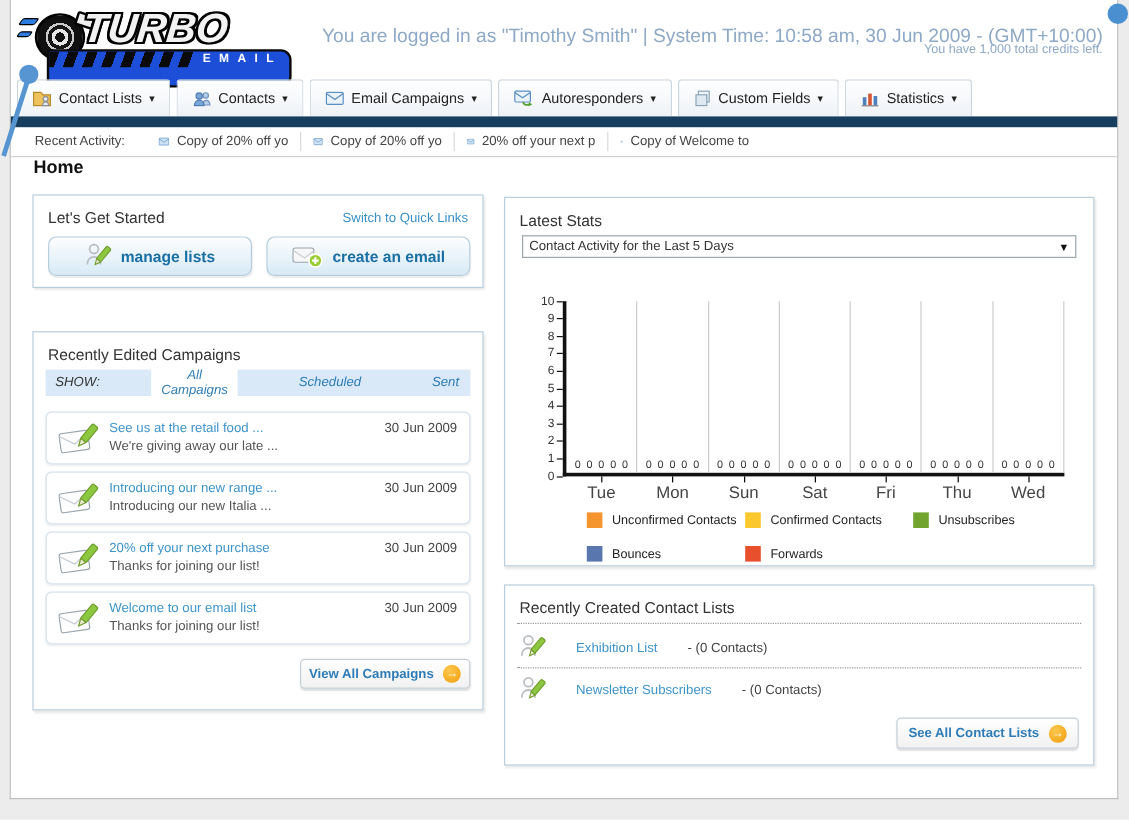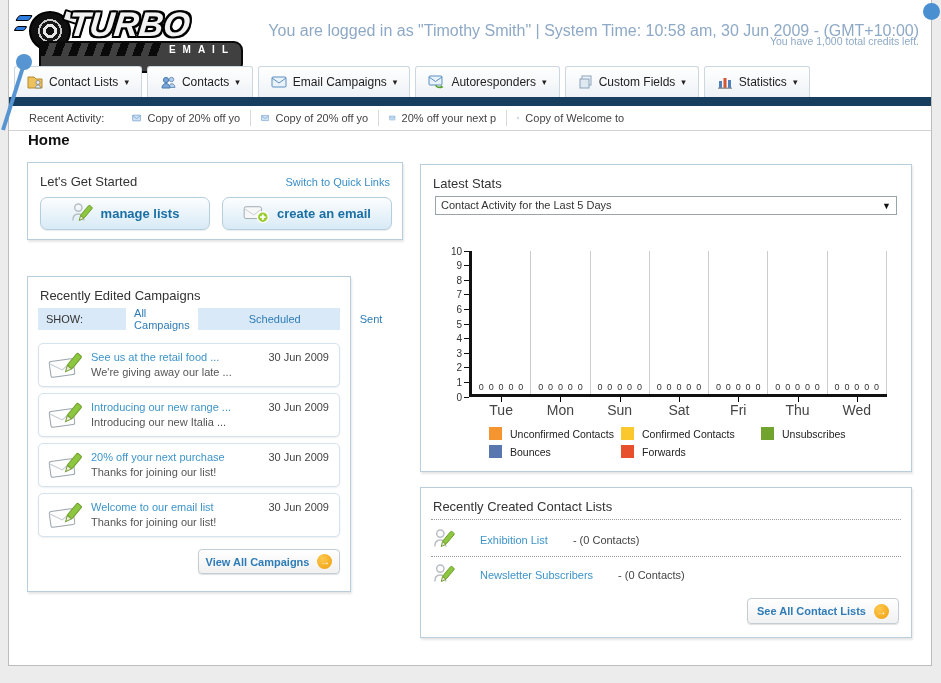--- a/index.html
+++ b/index.html
@@ -22,21 +22,21 @@
   .flame1, .flame2 { position: absolute; background: #2f7ce0; border: 1px solid #000; border-radius: 2px; transform: skewX(-35deg); }
   .flame1 { left: 4px; top: 12px; width: 14px; height: 6px; }
   .flame2 { left: 2px; top: 23px; width: 11px; height: 5px; }
   .logo-turbo {
     position: absolute; left: 56px; top: 2px; font-size: 34px; font-weight: bold; font-style: italic;
     color: #f2f2f2; letter-spacing: 0px; transform: skewX(-6deg);
     text-shadow: -2px 0 #000, 2px 0 #000, 0 -2px #000, 0 2px #000, -2px -2px #000, 2px 2px #000, -2px 2px #000, 2px -2px #000;
   }
   .logo-bar {
     position: absolute; left: 26px; top: 38px; width: 204px; height: 32px;
-    background: #404040; border: 2px solid #0a0a0a; border-radius: 3px 9px 9px 3px;
+    background: #1d4ed8; border: 2px solid #0a0a0a; border-radius: 3px 9px 9px 3px;
   }
   .logo-stripes { position: absolute; left: 0; top: 0; width: 120px; height: 13px;
     background: repeating-linear-gradient(110deg, #0a0a0a 0 8px, rgba(0,0,0,0) 8px 15px); }
   .logo-email { position: absolute; right: 6px; top: 1px; color: #fff; font-weight: bold; font-size: 10px; letter-spacing: 7px; }
   .callout-pin { position: absolute; left: 0; top: 52px; z-index: 5; }
   .right-dot { position: absolute; left: 923px; top: 3px; width: 17px; height: 17px; border-radius: 50%; background: #4a8fd0; }
 
   .topnav { position: absolute; right: 12px; top: 5px; font-size: 11px; color: #999; white-space: nowrap; }
   .topnav a { color: #2d74ae; text-decoration: underline; cursor: pointer; }
   .topnav .sep { color: #8aa4bd; margin: 0 6px; }
@@ -68,22 +68,22 @@
 
   .panel-getstarted { left: 18px; top: 162px; width: 376px; height: 78px; }
   .switch-link { position: absolute; right: 12px; top: 13px; font-size: 11px; color: #3a8fc7; cursor: pointer; }
   .gs-buttons { position: absolute; left: 12px; top: 34px; display: flex; gap: 12px; }
   .gs-btn {
     width: 170px; height: 33px; display: flex; align-items: center; justify-content: center; gap: 8px;
     background: linear-gradient(#fcfdfe, #d8eaf6); border: 1px solid #b5cede; border-radius: 7px;
     font-size: 13px; font-weight: bold; color: #1a6fa5; cursor: pointer; box-shadow: 0 1px 1px rgba(0,0,0,0.08);
   }
 
-  .panel-campaigns { left: 18px; top: 276px; width: 324px; height: 316px; }
-  .filterbar { position: absolute; left: 10px; right: 10px; top: 31px; height: 22px; background: #d9e9f7; display: flex; align-items: center; font-size: 11px; color: #333; padding-left: 8px; gap: 4px; }
+  .panel-campaigns { left: 18px; top: 276px; width: 376px; height: 316px; text-align: center; }
+  .filterbar { position: absolute; left: 10px; right: 10px; top: 31px; height: 22px; background: #d9e9f7; display: flex; align-items: center; font-size: 11px; color: #333; padding-left: 8px; gap: 4px; font-style: italic; }
   .filterbar .flink { color: #2e7cb7; padding: 2px 8px; cursor: pointer; margin-left: 39px; }
   .filterbar .flink.active { background: #fff; border-radius: 2px; color: #2e7cb7; }
   .card {
     position: absolute; left: 10px; right: 10px; height: 44px;
     border: 1px solid #d5e3ef; border-radius: 5px; background: #fff; box-shadow: 0 1px 2px rgba(0,0,0,0.07);
     cursor: pointer;
   }
   .card .cicon { position: absolute; left: 9px; top: 8px; }
   .card .ctitle { position: absolute; left: 52px; top: 7px; font-size: 11px; color: #3d94c9; }
   .card .csub { position: absolute; left: 52px; top: 22px; font-size: 11px; color: #555; }
@@ -109,21 +109,21 @@
   .chart-area { position: absolute; left: 14px; top: 86px; width: 462px; height: 175px; }
   #yaxis { position: absolute; left: 0; top: 0; width: 34px; height: 146px; }
   .ytick { position: absolute; right: 0; height: 10px; display: flex; align-items: center; }
   .ylab { font-size: 10px; color: #333; margin-right: 2px; }
   .ymark { display: inline-block; width: 5px; height: 1px; background: #111; }
   #plot { position: absolute; left: 34px; top: 0; width: 418px; height: 146px; display: flex; border-left: 3px solid #111; border-bottom: 3px solid #111; }
   .cgroup { flex: 1; position: relative; border-right: 1px solid #ccc; }
   .zeros { position: absolute; bottom: 2px; left: 2px; right: 2px; display: flex; justify-content: space-evenly; font-size: 9px; color: #333; }
   .xtick { position: absolute; bottom: -8px; left: 50%; width: 1px; height: 5px; background: #000; }
   .xlab { position: absolute; bottom: -24px; width: 100%; text-align: center; font-size: 14px; color: #444; }
-  #legend { position: absolute; left: 68px; top: 262px; display: grid; grid-template-columns: 132px 140px 140px; row-gap: 5px; text-align: right; }
+  #legend { position: absolute; left: 68px; top: 262px; display: grid; grid-template-columns: 132px 140px 140px; row-gap: 15px; text-align: right; }
   .litem { display: flex; align-items: center; font-size: 10.5px; color: #222; }
   .lsw { width: 13px; height: 13px; margin-right: 8px; flex: none; }
 
   .panel-lists { left: 411px; top: 487px; width: 492px; height: 151px; }
   .dotted { position: absolute; left: 10px; right: 10px; border-top: 1px dotted #9a9a9a; }
   .clist-row { position: absolute; left: 12px; height: 30px; display: flex; align-items: center; gap: 25px; font-size: 11px; }
   .clist-row a { color: #3d94c9; cursor: pointer; }
   .clist-row .suffix { color: #444; }
   .seeall { right: 12px; top: 110px; width: 152px; height: 26px; }
 </style>

